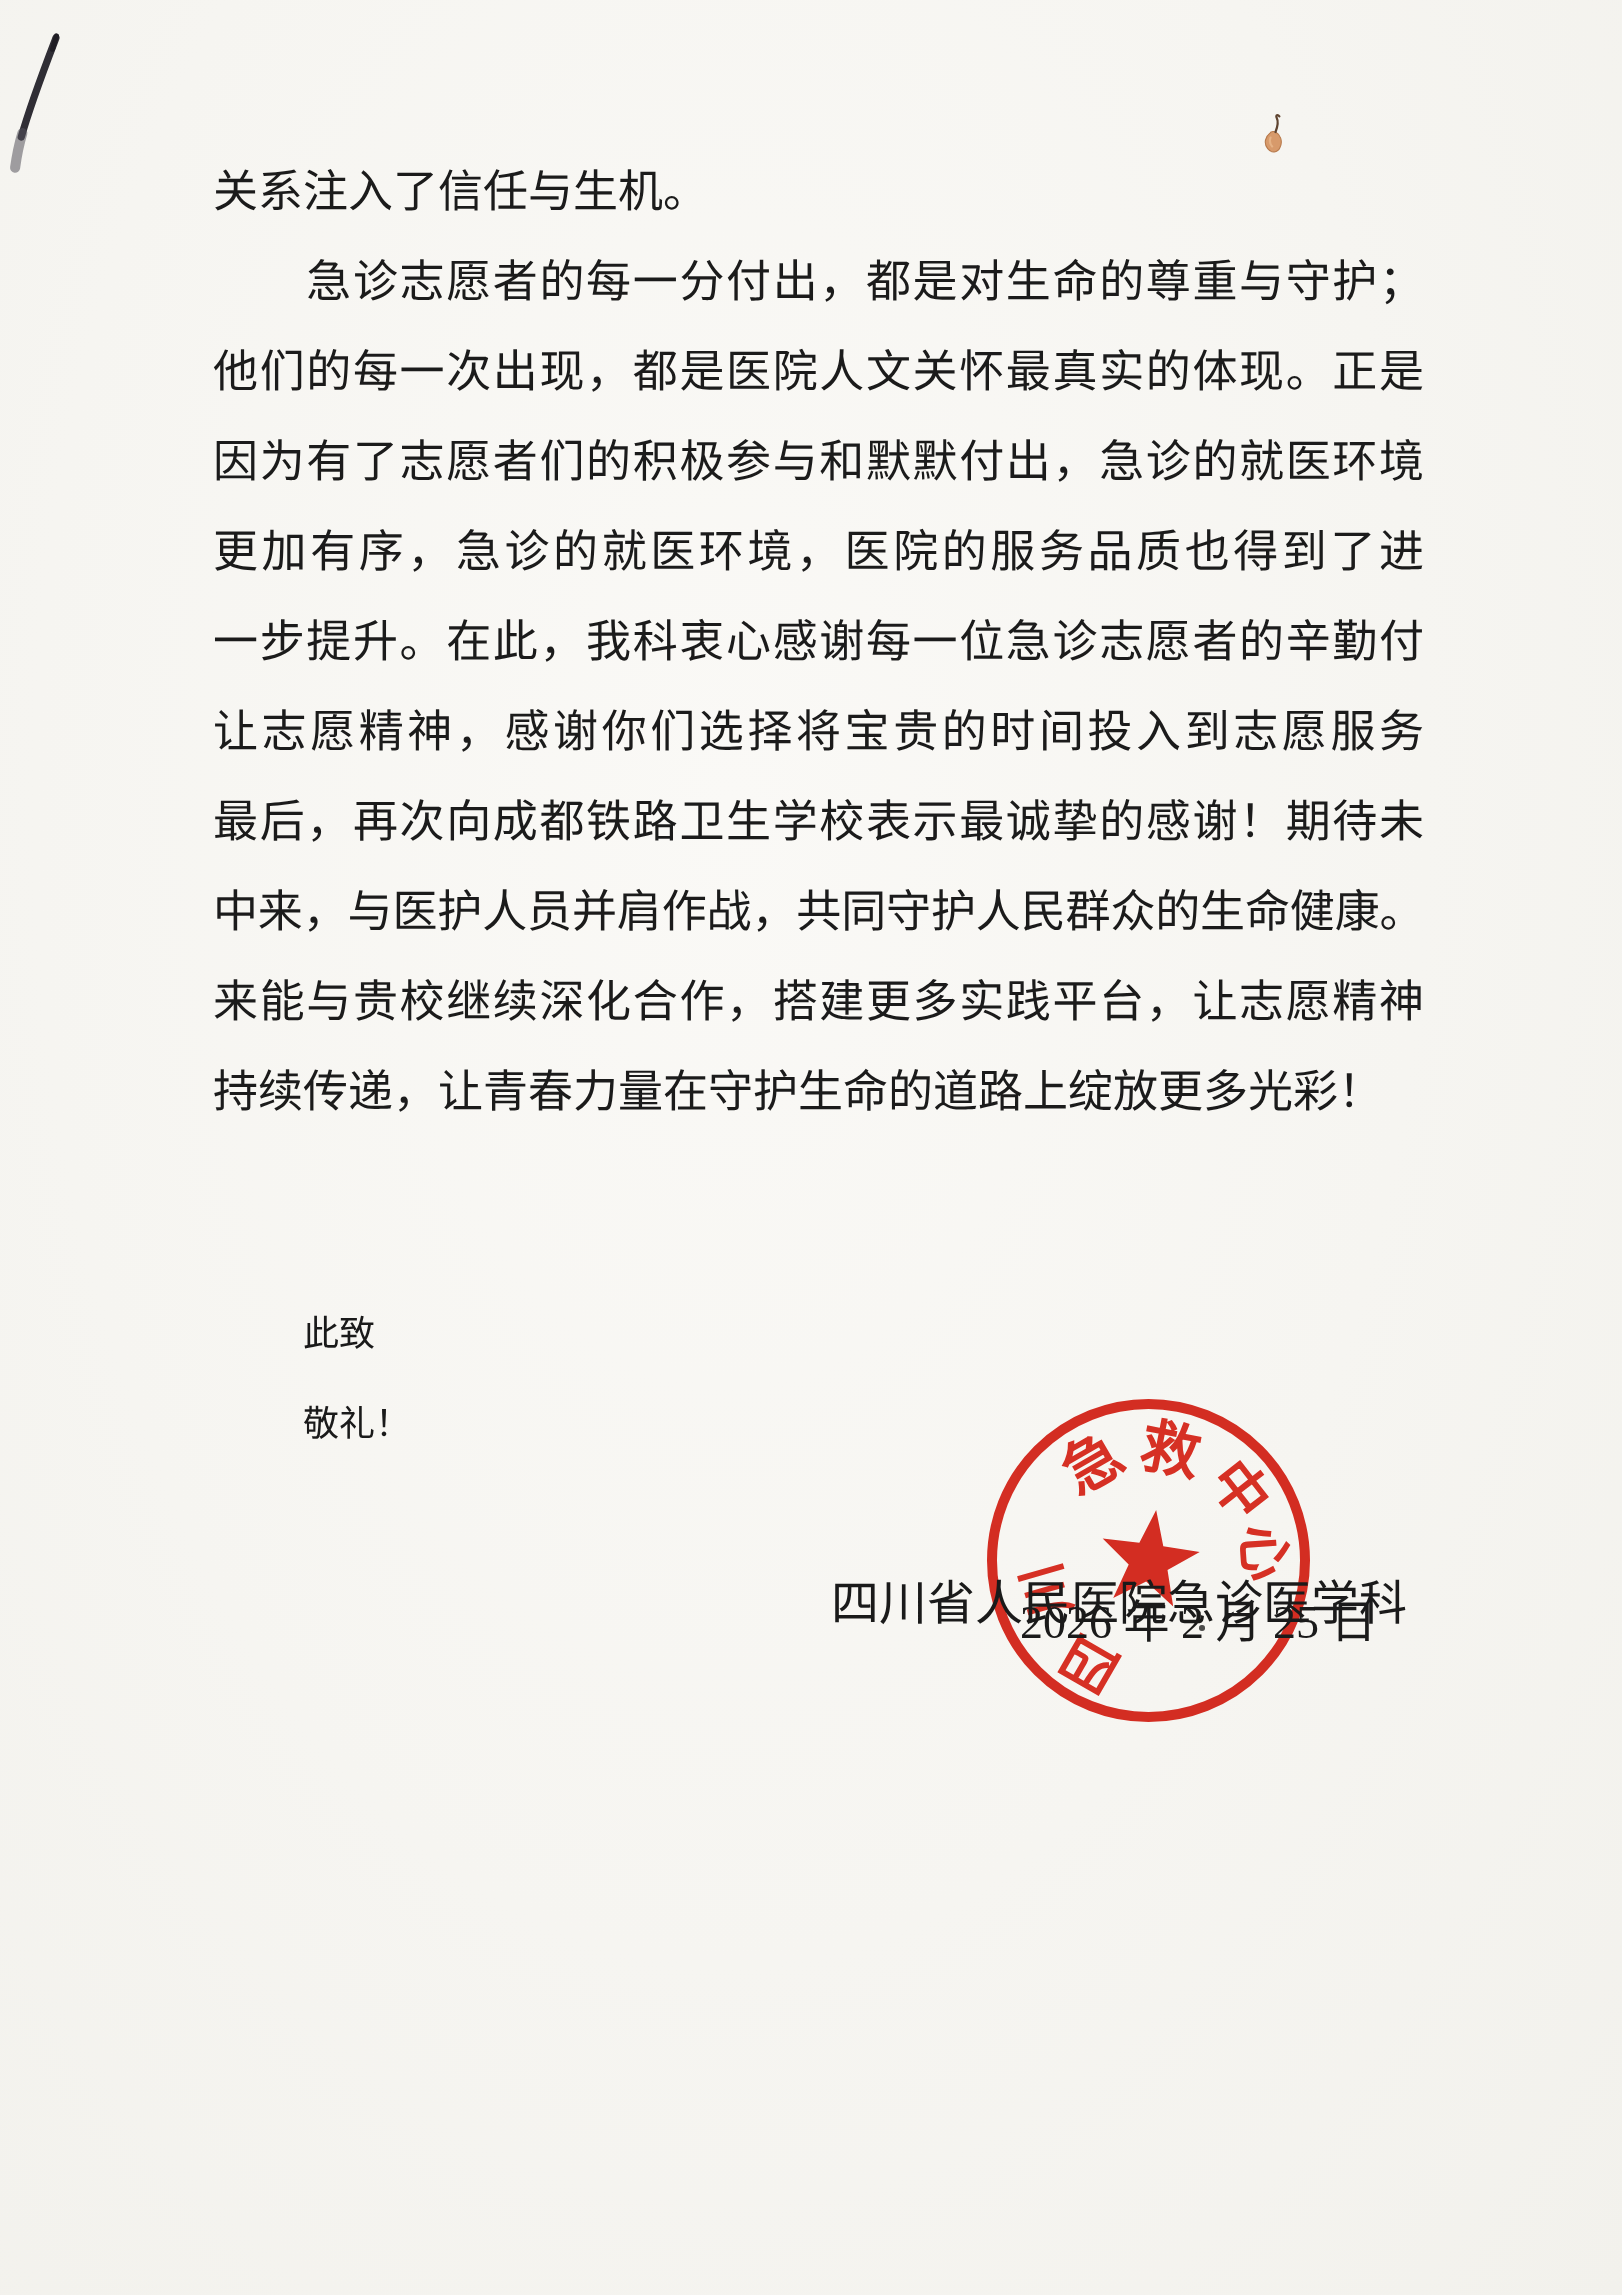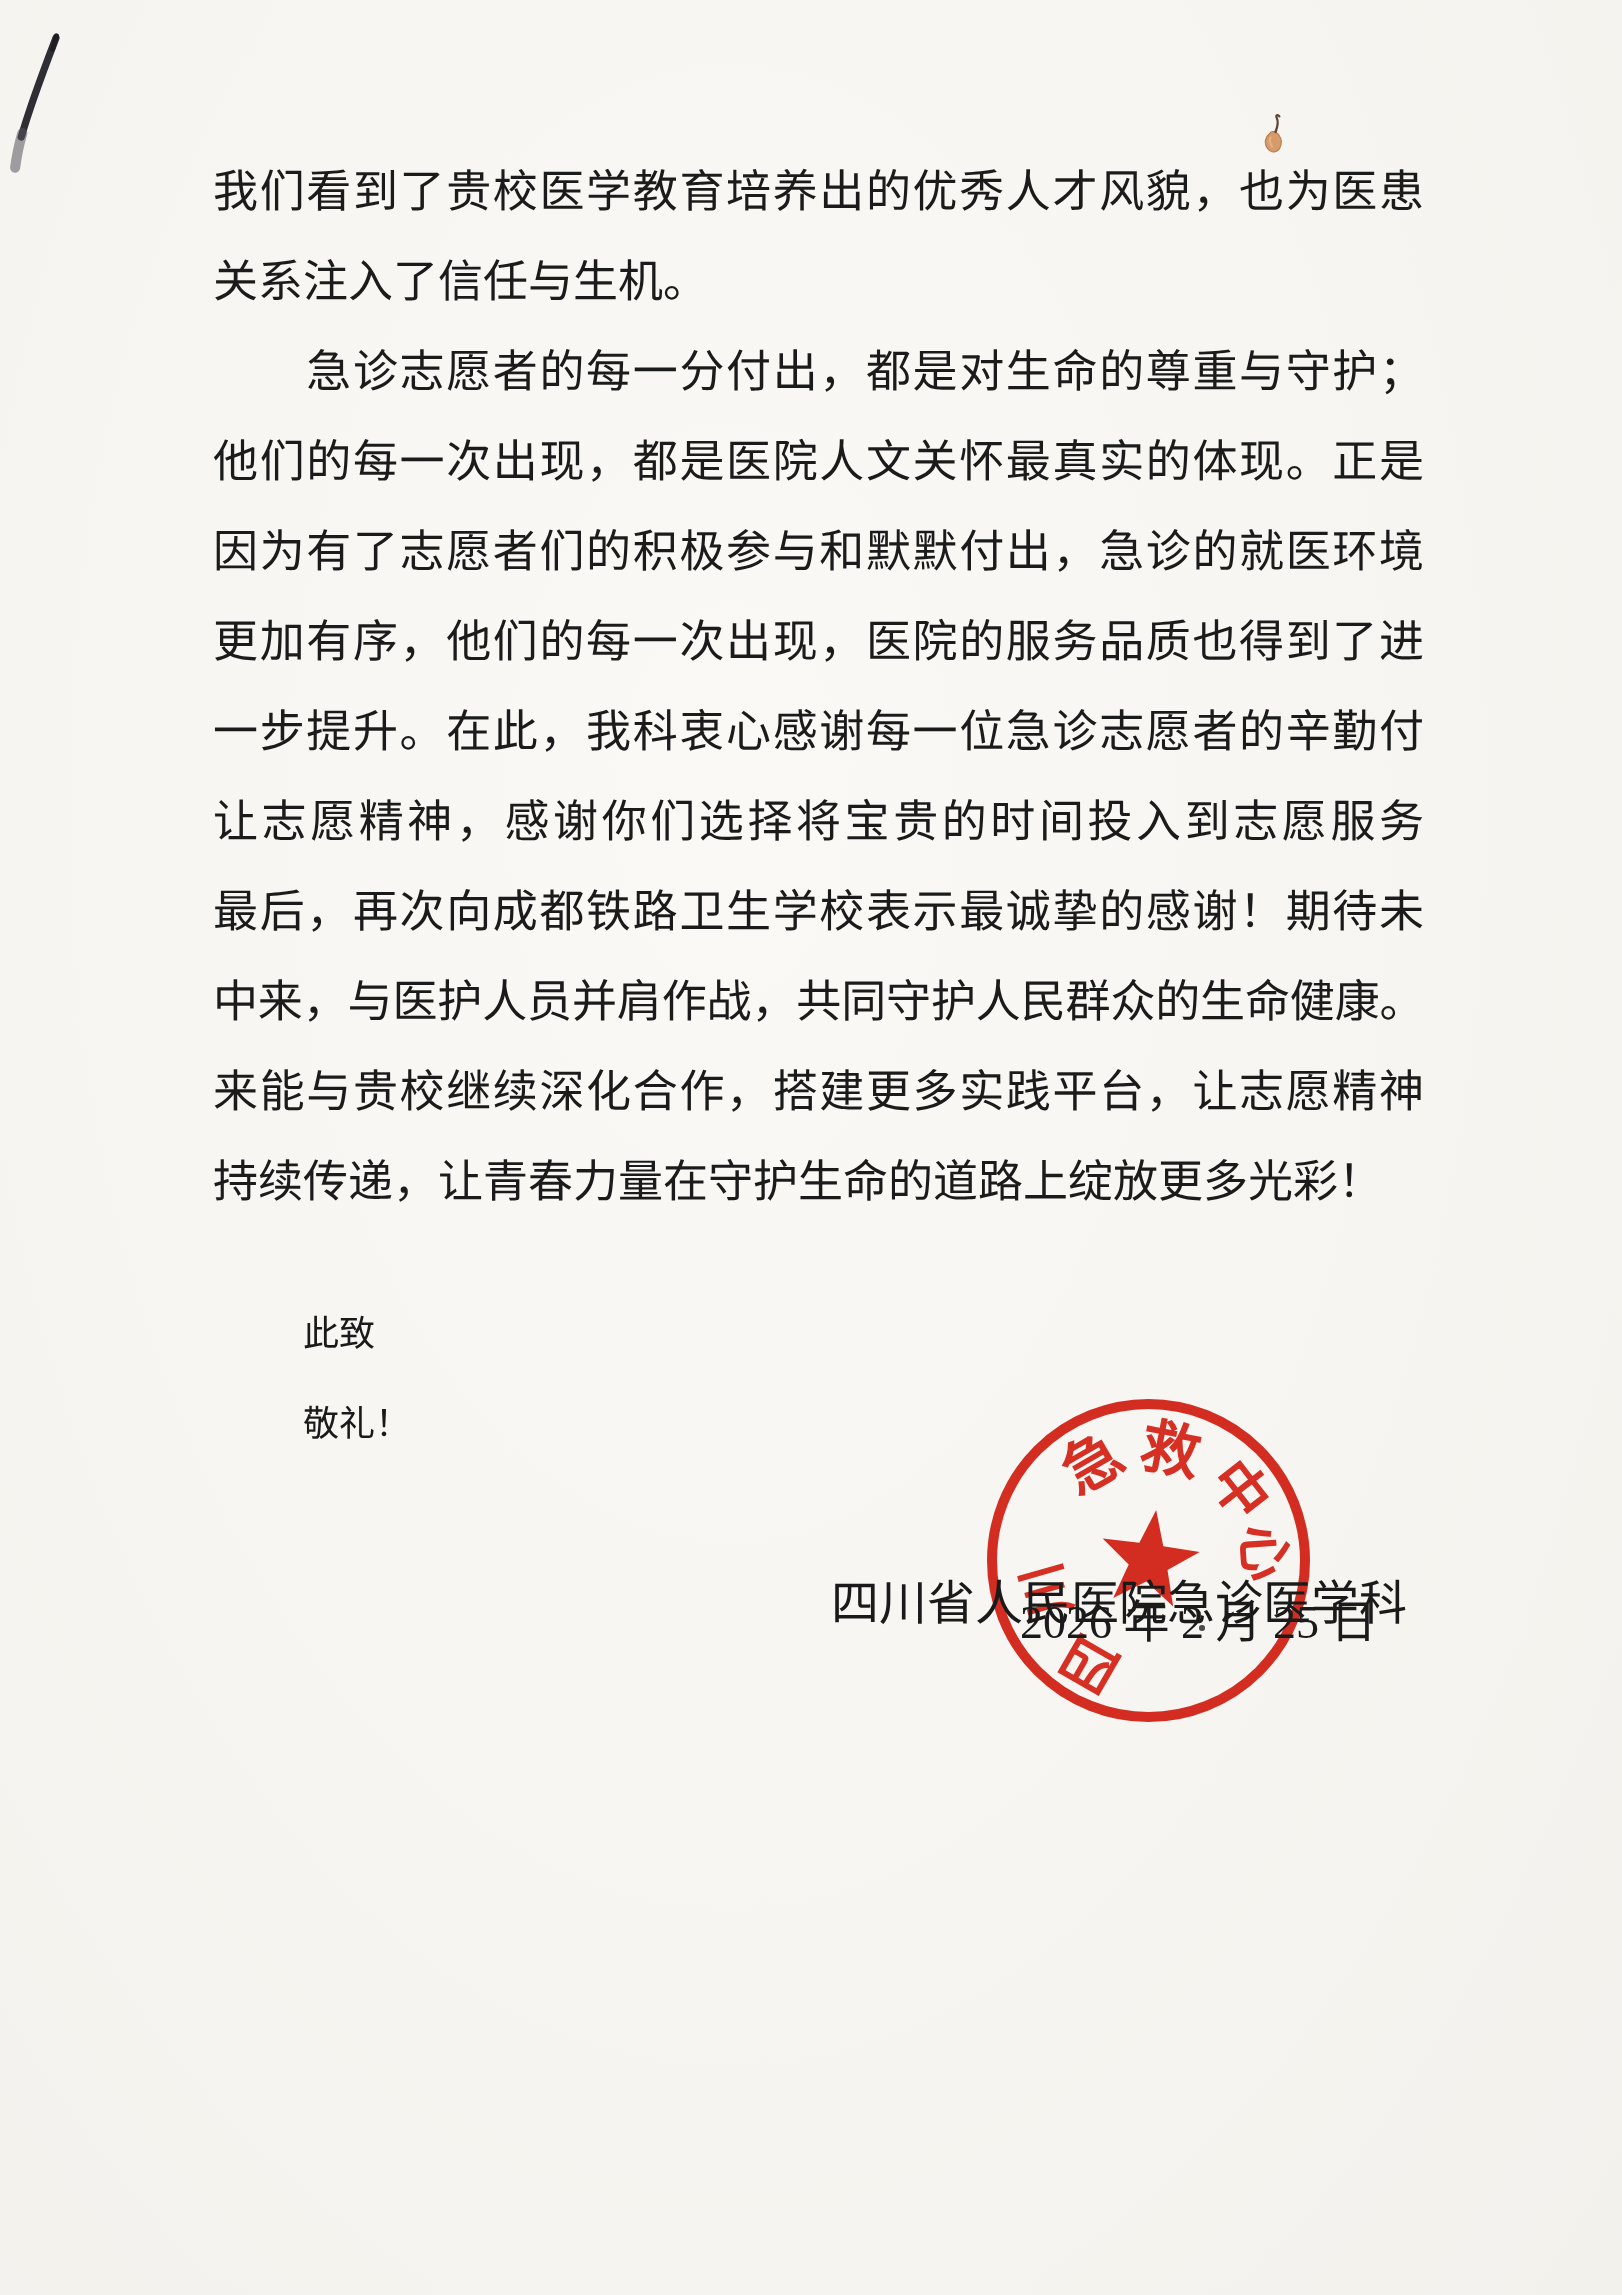--- a/index.html
+++ b/index.html
@@ -74,26 +74,25 @@
     <path d="M 101 64 C 99 72, 96 80, 94 88" fill="none" stroke="#1f1d24" stroke-width="9" stroke-linecap="round"></path>
   </svg>
 
   <svg class="artifact" style="left:1253px;top:112px;" width="45" height="50" viewBox="0 0 80 90">
     <path d="M 30 38 C 22 44, 18 56, 26 66 C 32 74, 44 74, 48 64 C 54 52, 48 40, 40 36 C 36 34, 33 35, 30 38 Z" fill="#d79a6b" stroke="#b87a4c" stroke-width="2"></path>
     <path d="M 40 36 C 44 26, 46 18, 42 10 C 40 6, 44 4, 47 8" fill="none" stroke="#5f4430" stroke-width="4" stroke-linecap="round"></path>
     <path d="M 31 46 C 29 52, 30 58, 34 62" fill="none" stroke="#e8b88c" stroke-width="4" stroke-linecap="round" opacity="0.8"></path>
   </svg>
 
   <div class="body-text">
-      <div class="bline">我们看到了贵校医学教育培养出的优秀人才风貌，也为医患</div>
       <div class="bline pend">关系注入了信任与生机。</div>
       <div class="bline">　　急诊志愿者的每一分付出，都是对生命的尊重与守护；</div>
       <div class="bline">他们的每一次出现，都是医院人文关怀最真实的体现。正是</div>
       <div class="bline">因为有了志愿者们的积极参与和默默付出，急诊的就医环境</div>
-      <div class="bline">更加有序，他们的每一次出现，医院的服务品质也得到了进</div>
+      <div class="bline">更加有序，急诊的就医环境，医院的服务品质也得到了进</div>
       <div class="bline">一步提升。在此，我科衷心感谢每一位急诊志愿者的辛勤付</div>
       <div class="bline">让志愿精神，感谢你们选择将宝贵的时间投入到志愿服务</div>
       <div class="bline">最后，再次向成都铁路卫生学校表示最诚挚的感谢！期待未</div>
       <div class="bline tight">中来，与医护人员并肩作战，共同守护人民群众的生命健康。</div>
       <div class="bline">来能与贵校继续深化合作，搭建更多实践平台，让志愿精神</div>
       <div class="bline pend">持续传递，让青春力量在守护生命的道路上绽放更多光彩！</div>
     </div>
 
   <div class="closing">
     <div>此致</div>

